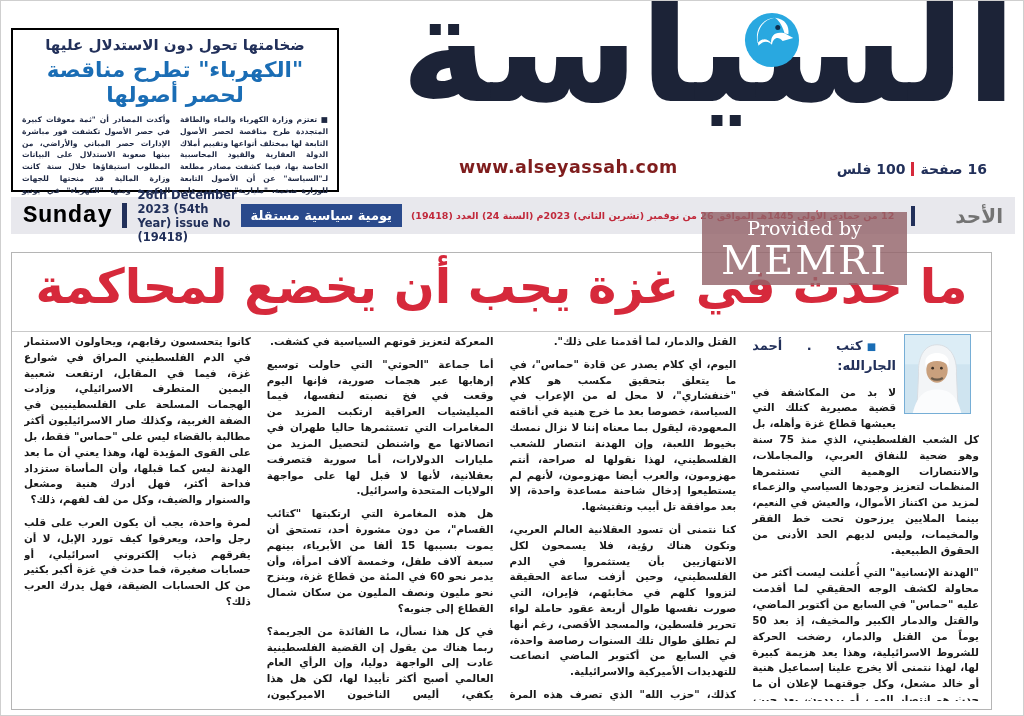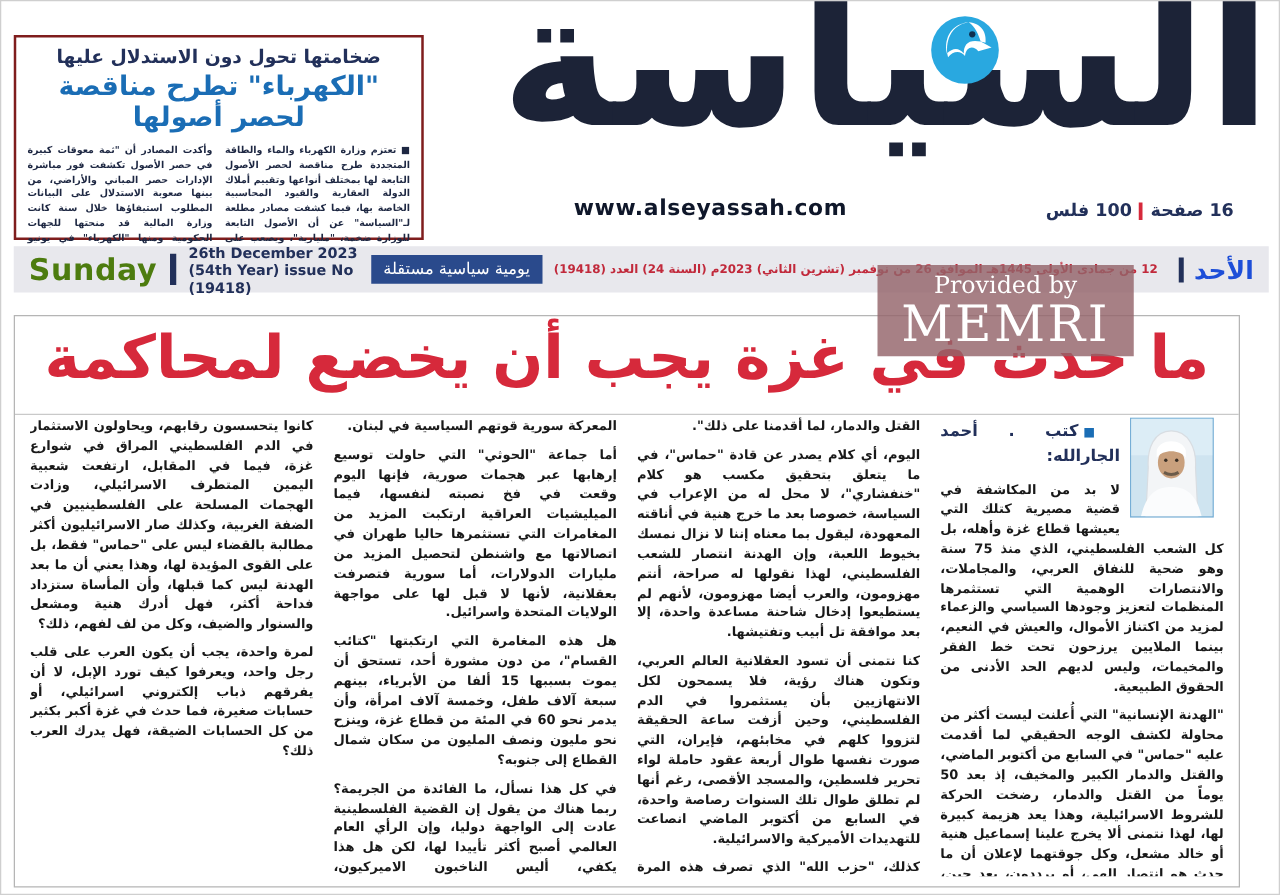--- a/index.html
+++ b/index.html
@@ -1,51 +1,51 @@
 <!DOCTYPE html>
 <html lang="ar"><head>
 <meta charset="utf-8">
 <style>
   html,body{margin:0;padding:0;background:#f2f2f2;}
   *{box-sizing:border-box;}
   .canvas{position:relative;width:1024px;height:716px;background:#ffffff;border:1px solid #cfcfcf;
           font-family:"DejaVu Sans",sans-serif;overflow:hidden;margin:0 auto;}
 
   
-  .tl-box{position:absolute;left:10px;top:27px;width:328px;height:164px;border:2px solid #7f1d1d;
+  .tl-box{position:absolute;left:10px;top:27px;width:328px;height:164px;border:2px solid #000000;
           background:#fff;padding:6px 9px 4px;text-align:center;}
   .tl-kicker{color:#22305a;font-weight:bold;font-size:15px;direction:rtl;}
   .tl-head{color:#1a6db5;font-weight:bold;font-size:21.5px;direction:rtl;margin-top:3px;}
   .tl-body{display:flex;direction:rtl;gap:10px;margin-top:7px;}
   .tl-col{flex:1;font-size:7.6px;font-weight:bold;color:#1d2742;line-height:1.55;text-align:justify;direction:rtl;}
   .cont{white-space:nowrap;}
   .cont-label{color:#1a6db5;font-weight:bold;font-size:8.5px;}
   .cont-arrow{color:#d6293b;font-size:7px;}
   .cont-num{color:#d6293b;font-weight:bold;font-size:9px;}
 
   
   .logo-text{position:absolute;right:6px;top:-34px;font-size:150px;line-height:1.1;font-weight:bold;
              color:#1c2337;letter-spacing:-2px;direction:rtl;}
   .eagle{position:absolute;left:742px;top:10px;width:58px;height:58px;}
-  .site{position:absolute;left:458px;top:156px;color:#0f172a;font-weight:bold;font-size:17.5px;letter-spacing:.5px;}
+  .site{position:absolute;left:458px;top:156px;color:#7f1d1d;font-weight:bold;font-size:17.5px;letter-spacing:.5px;}
   .pages-price{position:absolute;right:36px;top:160px;direction:rtl;color:#22305a;font-weight:bold;font-size:14px;
                display:flex;align-items:center;gap:6px;}
   .red-tick{display:inline-block;width:3px;height:14px;background:#d6293b;}
 
   
   .date-bar{position:absolute;left:10px;right:8px;top:196px;height:37px;background:#e8e8ed;
             display:flex;align-items:center;padding:0 12px;}
-  .day-en{color:#4d7c0f;font-weight:bold;font-size:24px;letter-spacing:.5px;}
+  .day-en{color:#000000;font-weight:bold;font-size:24px;letter-spacing:.5px;font-family:Liberation Mono, monospace;}
   .navy-bar{width:5px;height:25px;background:#22305a;margin:0 10px;flex:none;}
   .date-en{color:#22305a;font-weight:bold;font-size:11.5px;}
   .db-space{flex:1;}
-  .tagline{background:#2a4a8c;color:#fff;font-weight:normal;font-size:13px;padding:4px 10px;direction:rtl;flex:none;}
+  .tagline{background:#2a4a8c;color:#fff;font-weight:bold;font-size:13px;padding:4px 10px;direction:rtl;flex:none;}
   .date-ar{color:#c1293b;font-weight:bold;font-size:9.5px;direction:rtl;margin:0 9px;flex:none;}
   .navy-bar2{width:4px;height:20px;background:#22305a;margin:0 8px;flex:none;}
-  .day-ar{color:#1d4ed8;font-weight:bold;font-size:20px;direction:rtl;}
+  .day-ar{color:#737373;font-weight:bold;font-size:20px;direction:rtl;margin-left:32px;}
 
   
   .memri{position:absolute;left:701px;top:211px;width:205px;height:73px;background:rgba(148,100,106,.82);
          color:#fff;text-align:center;font-family:"DejaVu Serif",serif;z-index:40;line-height:1;}
   .memri .l1{font-size:19px;margin-top:7px;}
   .memri .l2{font-size:40px;letter-spacing:2px;margin-top:2px;}
 
   
   .main-box{position:absolute;left:10px;top:251px;width:981px;height:458px;border:1px solid #b5b5b5;background:#fff;}
   .main-head{color:#d6293b;font-weight:bold;font-size:48px;text-align:center;direction:rtl;line-height:1.4;
@@ -140,21 +140,21 @@
       </div>
 
       <div class="col">
           <p>القتل والدمار، لما أقدمنا على ذلك".</p>
           <p>اليوم، أي كلام يصدر عن قادة "حماس"، في ما يتعلق بتحقيق مكسب هو كلام "خنفشاري"، لا محل له من الإعراب في السياسة، خصوصا بعد ما خرج هنية في أناقته المعهودة، ليقول بما معناه إننا لا نزال نمسك بخيوط اللعبة، وإن الهدنة انتصار للشعب الفلسطيني، لهذا نقولها له صراحة، أنتم مهزومون، والعرب أيضا مهزومون، لأنهم لم يستطيعوا إدخال شاحنة مساعدة واحدة، إلا بعد موافقة تل أبيب وتفتيشها.</p>
           <p>كنا نتمنى أن تسود العقلانية العالم العربي، وتكون هناك رؤية، فلا يسمحون لكل الانتهازيين بأن يستثمروا في الدم الفلسطيني، وحين أزفت ساعة الحقيقة لتزووا كلهم في مخابئهم، فإيران، التي صورت نفسها طوال أربعة عقود حاملة لواء تحرير فلسطين، والمسجد الأقصى، رغم أنها لم تطلق طوال تلك السنوات رصاصة واحدة، في السابع من أكتوبر الماضي انصاعت للتهديدات الأميركية والاسرائيلية.</p>
           <p>كذلك، "حزب الله" الذي تصرف هذه المرة بعقلانية، لأن قادته رأوا أن الموجة أكبر من قدراتهم، وبدلا من التباهي بـ"وحدة الساحات" التي ورطت الفلسطينيين في هذا الهجوم، عملوا على استغلال</p>
         </div>
 
       <div class="col">
-          <p>المعركة سورية قوتهم السياسية في لبنان.</p>
+          <p>المعركة لتعزيز قوتهم السياسية في كشفت.</p>
           <p>أما جماعة "الحوثي" التي حاولت توسيع إرهابها عبر هجمات صورية، فإنها اليوم وقعت في فخ نصبته لنفسها، فيما الميليشيات العراقية ارتكبت المزيد من المغامرات التي تستثمرها حاليا طهران في اتصالاتها مع واشنطن لتحصيل المزيد من مليارات الدولارات، أما سورية فتصرفت بعقلانية، لأنها لا قبل لها على مواجهة الولايات المتحدة واسرائيل.</p>
           <p>هل هذه المغامرة التي ارتكبتها "كتائب القسام"، من دون مشورة أحد، تستحق أن يموت بسببها 15 ألفا من الأبرياء، بينهم سبعة آلاف طفل، وخمسة آلاف امرأة، وأن يدمر نحو 60 في المئة من قطاع غزة، وينزح نحو مليون ونصف المليون من سكان شمال القطاع إلى جنوبه؟</p>
           <p>في كل هذا نسأل، ما الفائدة من الجريمة؟ ربما هناك من يقول إن القضية الفلسطينية عادت إلى الواجهة دوليا، وإن الرأي العام العالمي أصبح أكثر تأييدا لها، لكن هل هذا يكفي، أليس الناخبون الاميركيون، والبريطانيون، والفرنسيون، والالمان، وغيرهم في العالم شاغلهم الوحيد قضاياهم الداخلية، وتحسين معيشتهم، ولا يهتمون لما يجري في الخارج؟</p>
         </div>
 
       <div class="col">
         <div>
             <p>كانوا يتحسسون رقابهم، ويحاولون الاستثمار في الدم الفلسطيني المراق في شوارع غزة، فيما في المقابل، ارتفعت شعبية اليمين المتطرف الاسرائيلي، وزادت الهجمات المسلحة على الفلسطينيين في الضفة الغربية، وكذلك صار الاسرائيليون أكثر مطالبة بالقضاء ليس على "حماس" فقط، بل على القوى المؤيدة لها، وهذا يعني أن ما بعد الهدنة ليس كما قبلها، وأن المأساة ستزداد فداحة أكثر، فهل أدرك هنية ومشعل والسنوار والضيف، وكل من لف لفهم، ذلك؟</p>
             <p>لمرة واحدة، يجب أن يكون العرب على قلب رجل واحد، ويعرفوا كيف تورد الإبل، لا أن يفرقهم ذباب إلكتروني اسرائيلي، أو حسابات صغيرة، فما حدث في غزة أكبر بكثير من كل الحسابات الضيقة، فهل يدرك العرب ذلك؟</p>
           </div>

